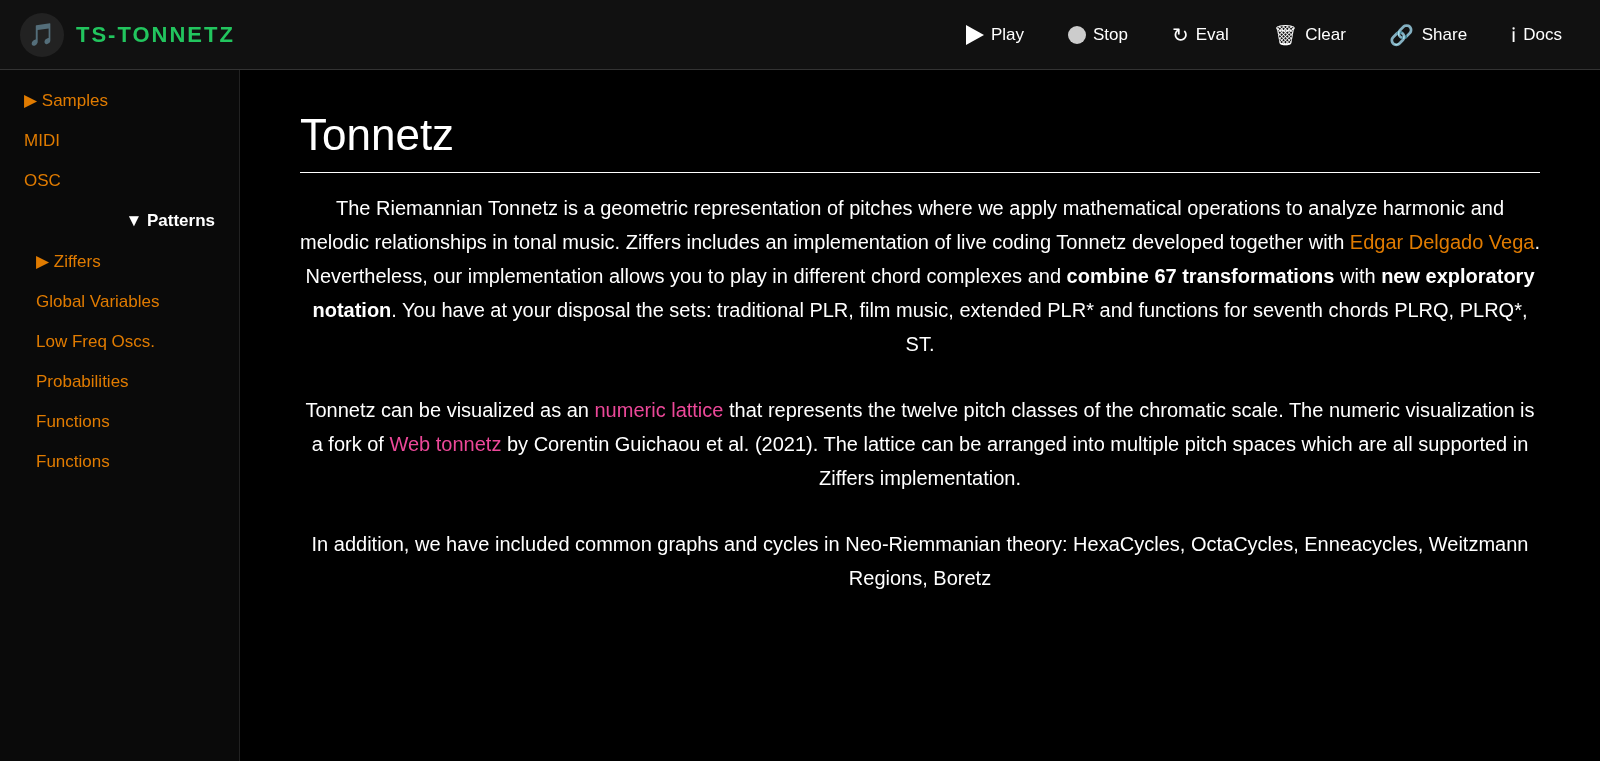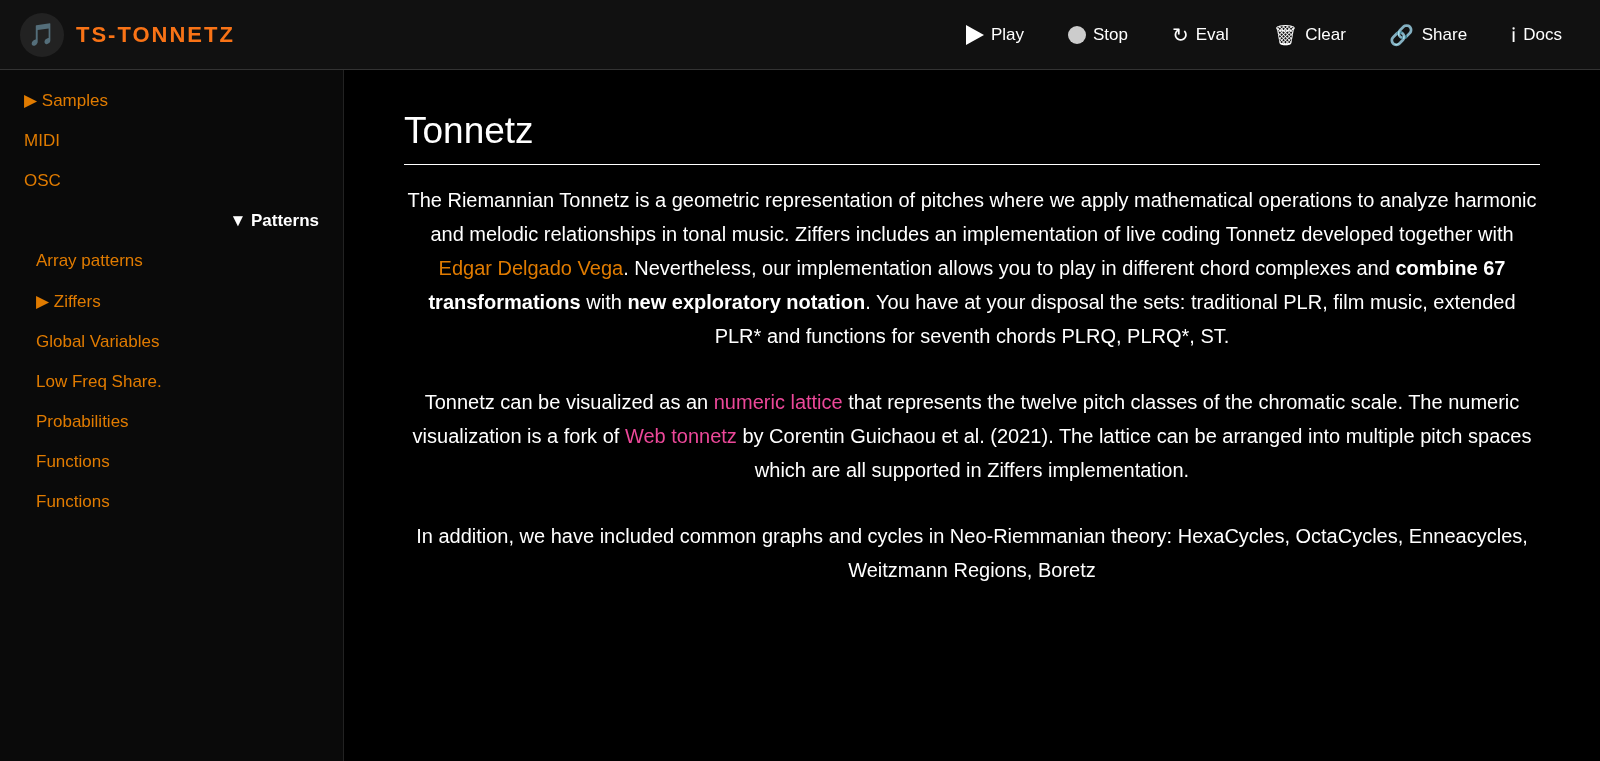--- a/index.html
+++ b/index.html
@@ -35,21 +35,21 @@
       border-radius: 50%;
       background: #222;
       display: flex;
       align-items: center;
       justify-content: center;
       font-size: 22px;
     }
     #app-title {
       font-size: 22px;
       font-weight: bold;
-      color: #f97316;
+      color: #22c55e;
       letter-spacing: 2px;
     }
     #header-spacer { flex: 1; }
     #toolbar {
       display: flex;
       align-items: center;
       gap: 8px;
     }
     .toolbar-btn {
       display: flex;
@@ -84,21 +84,21 @@
 
     
     #main {
       display: flex;
       flex: 1;
       overflow: hidden;
     }
 
     
     #sidebar {
-      width: 344px;
+      width: 240px;
       background: #0a0a0a;
       border-right: 1px solid #222;
       overflow-y: auto;
       flex-shrink: 0;
       padding: 10px 0;
       position: relative;
     }
     #sidebar::-webkit-scrollbar { width: 8px; }
     #sidebar::-webkit-scrollbar-track { background: #111; }
     #sidebar::-webkit-scrollbar-thumb { background: #444; border-radius: 4px; }
@@ -117,21 +117,21 @@
       flex: 1;
       overflow-y: auto;
       padding: 40px 60px 60px 60px;
       background: #000;
     }
     #content::-webkit-scrollbar { width: 10px; }
     #content::-webkit-scrollbar-track { background: #111; }
     #content::-webkit-scrollbar-thumb { background: #555; border-radius: 4px; }
 
     .page-title {
-      font-size: 37px;
+      font-size: 44px;
       font-weight: normal;
       color: #fff;
       margin-bottom: 18px;
       padding-bottom: 12px;
       border-bottom: 1px solid #fff;
     }
 
     .content-para {
       font-size: 20px;
       line-height: 1.7;
@@ -184,24 +184,23 @@
 </header>
 
 <div id="main">
 
   <nav id="sidebar">
     <div id="sidebar-items">
         <div class="sidebar-item">▶ Samples</div>
         <div class="sidebar-item">MIDI</div>
         <div class="sidebar-item">OSC</div>
         <div class="sidebar-item active">▼ Patterns</div>
-        <div class="sidebar-item sub">Array patterns</div>
         <div class="sidebar-item sub">▶ Ziffers</div>
         <div class="sidebar-item sub">Global Variables</div>
-        <div class="sidebar-item sub">Low Freq Share.</div>
+        <div class="sidebar-item sub">Low Freq Oscs.</div>
         <div class="sidebar-item sub">Probabilities</div>
         <div class="sidebar-item sub">Functions</div>
         <div class="sidebar-item sub">Functions</div>
       </div>
   </nav>
 
   <main id="content">
     <h1 class="page-title">Tonnetz</h1>
 
     <p class="content-para">

